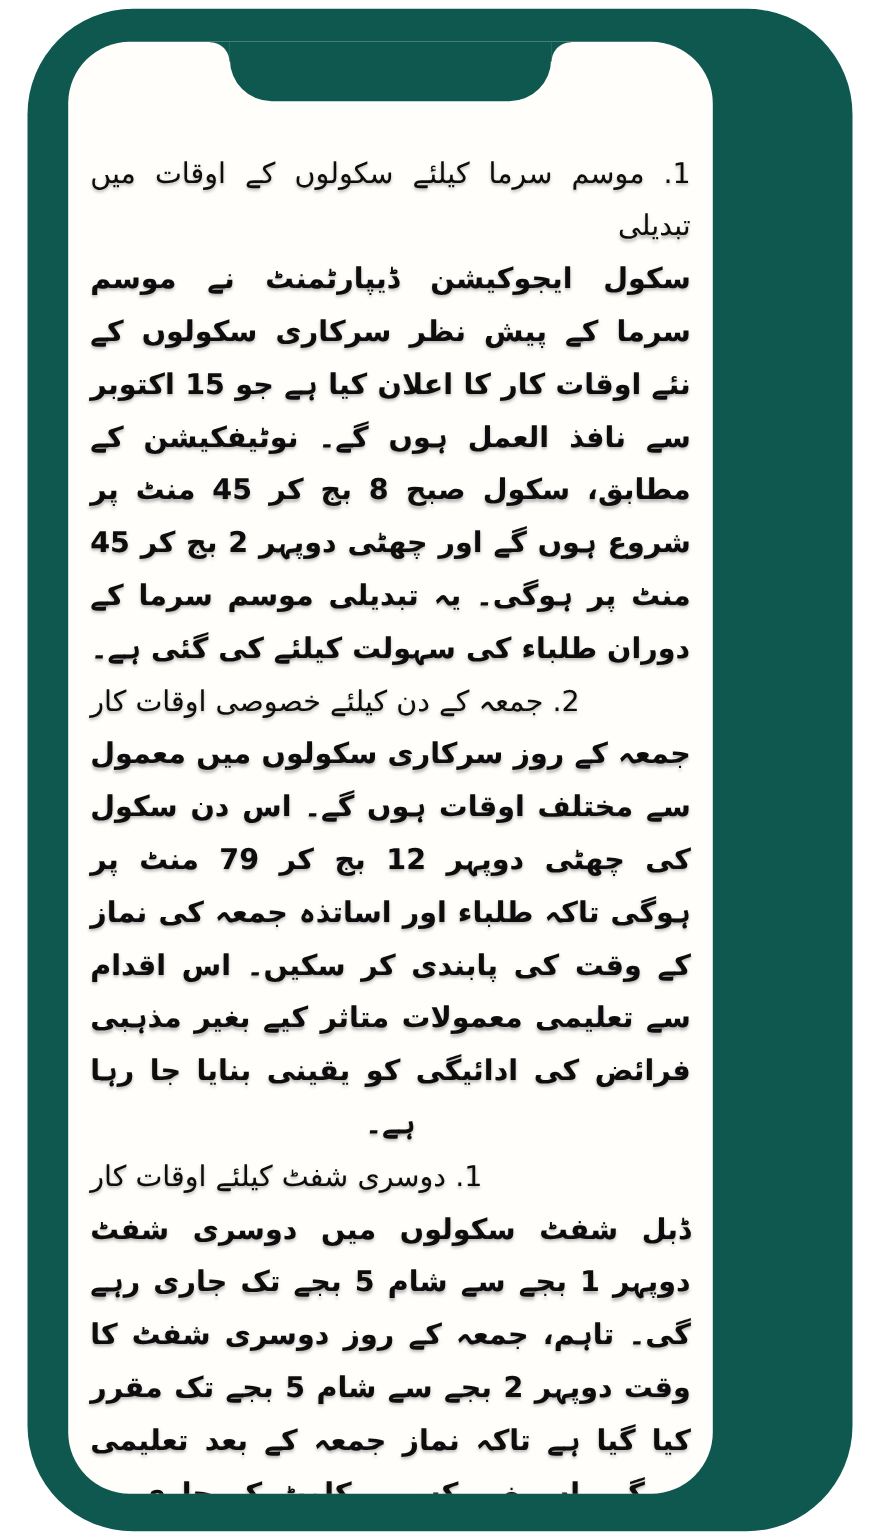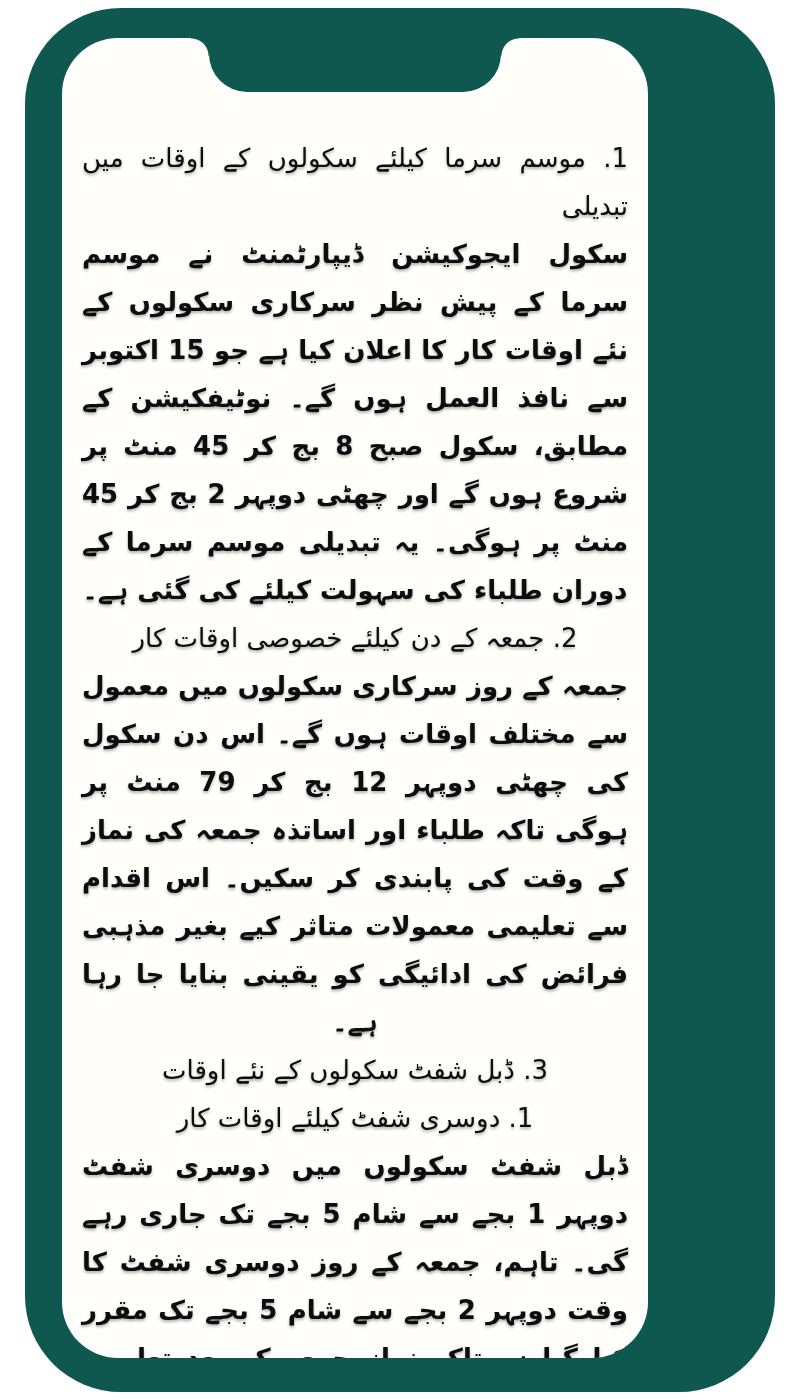--- a/index.html
+++ b/index.html
@@ -63,21 +63,21 @@
     padding:96px 20px 0 20px;
     direction:rtl;
     unicode-bidi:embed;
     color:var(--text-color);
     font-size:26px;
     line-height:48px;
     text-shadow:0 2px 3px rgba(0,0,0,0.30);
     z-index:1;
   }
   .section-heading{
-    text-align:center;
+    text-align:left;
     font-weight:normal;
     font-size:26px;
   }
   .section-heading.full-width{
     text-align:justify;
     text-align-last:justify;
   }
   .section-body{
     text-align:justify;
     text-align-last:center;
@@ -97,21 +97,20 @@
         <h2 class="section-heading full-width">1. موسم سرما کیلئے سکولوں کے اوقات میں تبدیلی</h2>
         <p class="section-body">سکول ایجوکیشن ڈیپارٹمنٹ نے موسم سرما کے پیش نظر سرکاری سکولوں کے نئے اوقات کار کا اعلان کیا ہے جو 15 اکتوبر سے نافذ العمل ہوں گے۔ نوٹیفکیشن کے مطابق، سکول صبح 8 بج کر 45 منٹ پر شروع ہوں گے اور چھٹی دوپہر 2 بج کر 45 منٹ پر ہوگی۔ یہ تبدیلی موسم سرما کے دوران طلباء کی سہولت کیلئے کی گئی ہے۔</p>
       </section>
 
       <section>
         <h2 class="section-heading">2. جمعہ کے دن کیلئے خصوصی اوقات کار</h2>
         <p class="section-body">جمعہ کے روز سرکاری سکولوں میں معمول سے مختلف اوقات ہوں گے۔ اس دن سکول کی چھٹی دوپہر 12 بج کر 79 منٹ پر ہوگی تاکہ طلباء اور اساتذہ جمعہ کی نماز کے وقت کی پابندی کر سکیں۔ اس اقدام سے تعلیمی معمولات متاثر کیے بغیر مذہبی فرائض کی ادائیگی کو یقینی بنایا جا رہا ہے۔</p>
       </section>
 
       <section>
-        <h2 class="section-heading">3. ڈبل شفٹ سکولوں کے نئے اوقات</h2>
       </section>
 
       <section>
         <h2 class="section-heading">1. دوسری شفٹ کیلئے اوقات کار</h2>
         <p class="section-body">ڈبل شفٹ سکولوں میں دوسری شفٹ دوپہر 1 بجے سے شام 5 بجے تک جاری رہے گی۔ تاہم، جمعہ کے روز دوسری شفٹ کا وقت دوپہر 2 بجے سے شام 5 بجے تک مقرر کیا گیا ہے تاکہ نماز جمعہ کے بعد تعلیمی سرگرمیاں بغیر کسی رکاوٹ کے جاری رہ سکیں۔</p>
       </section>
 
     </div>
   </div>
 </div>

